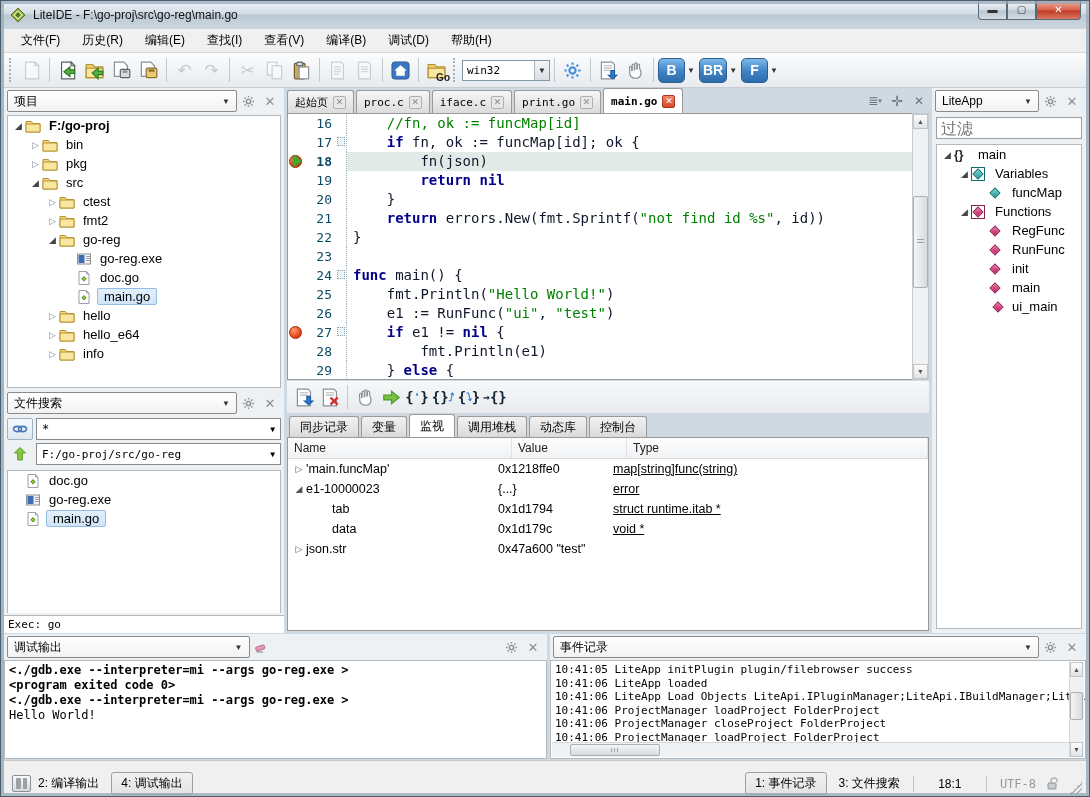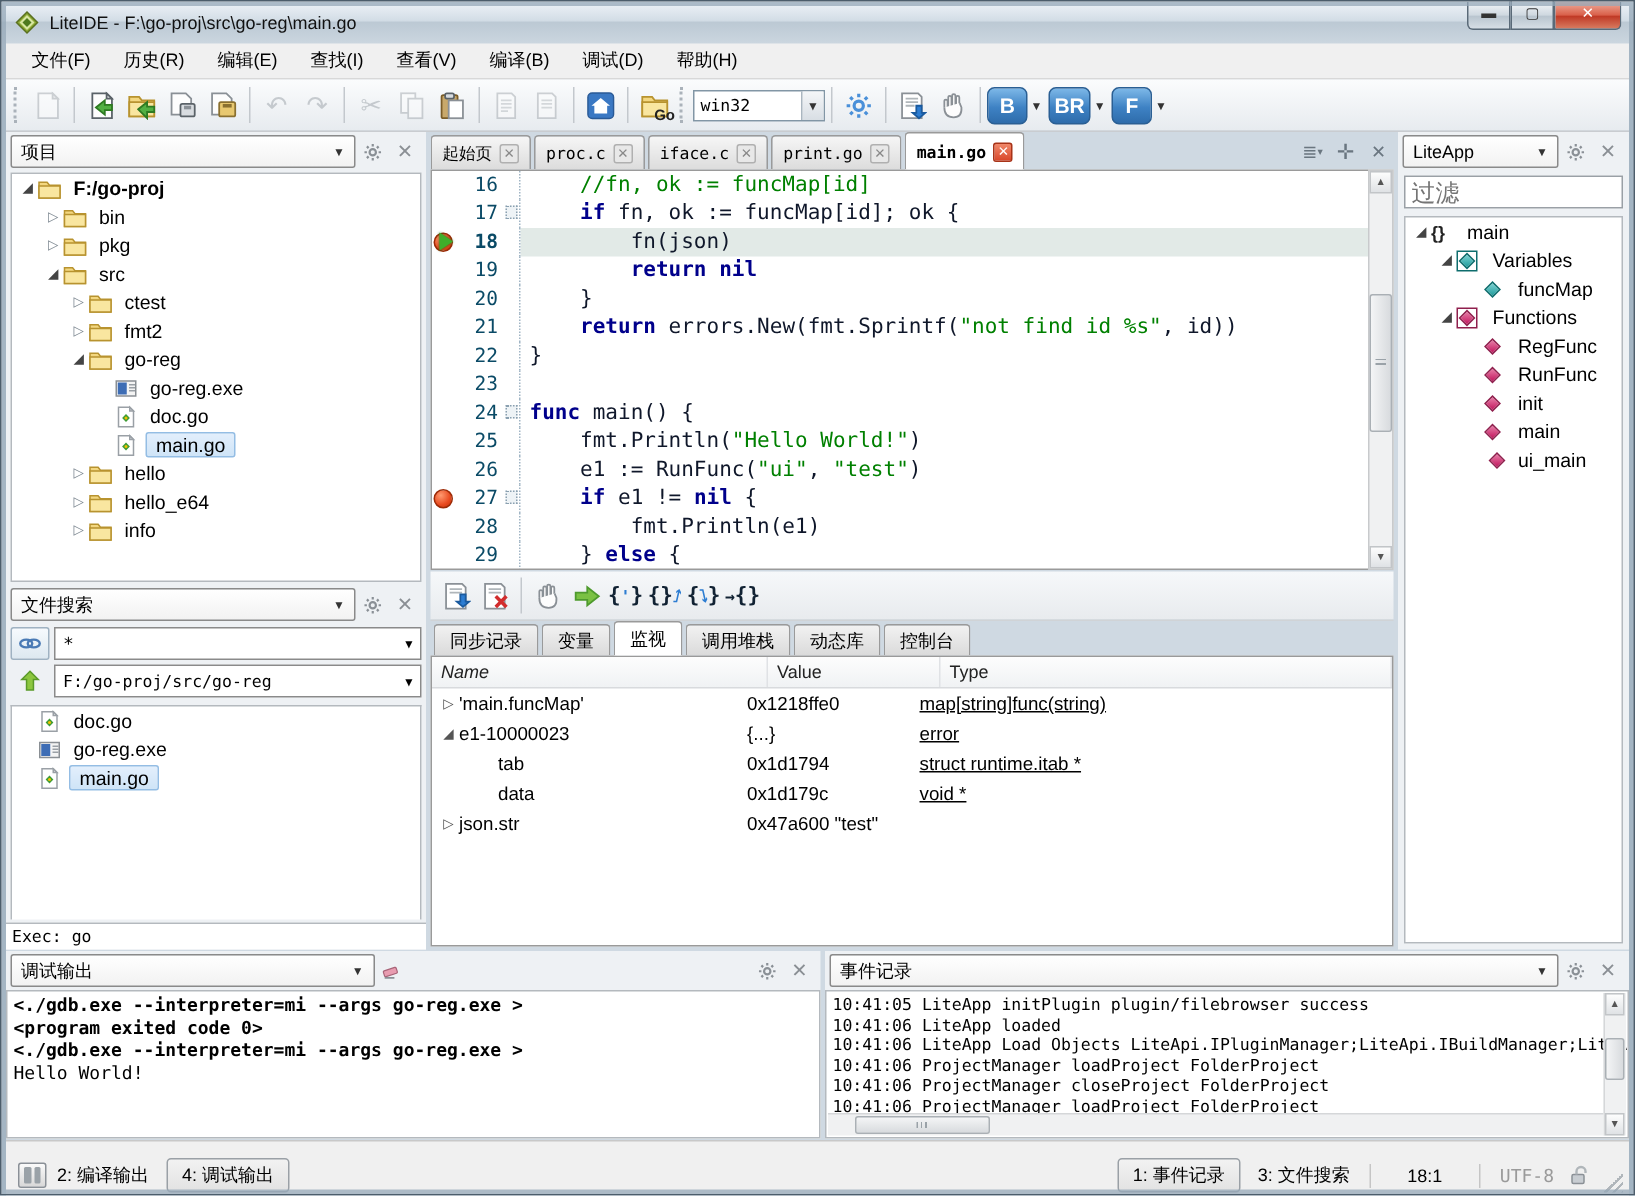--- a/index.html
+++ b/index.html
@@ -644,21 +644,21 @@
       <div class="dtab">同步记录</div>
       <div class="dtab">变量</div>
       <div class="dtab active">监视</div>
       <div class="dtab">调用堆栈</div>
       <div class="dtab">动态库</div>
       <div class="dtab">控制台</div>
     </div>
 
   <div class="watch">
     <div class="wh" id="watch-header">
-        <div style="width: 224px; font-style: italic;">Name</div>
+        <div style="width: 224px;">Name</div>
         <div style="width: 115px;">Value</div>
         <div style="flex: 1 1 0%;">Type</div>
       </div>
     <div id="watch-rows">
         <div class="wrow">
           <div class="wc-name" style="padding-left: 4px;">
             <span class="expander">▷</span>
             <span>'main.funcMap'</span>
           </div>
           <div class="wc-val">0x1218ffe0</div>

